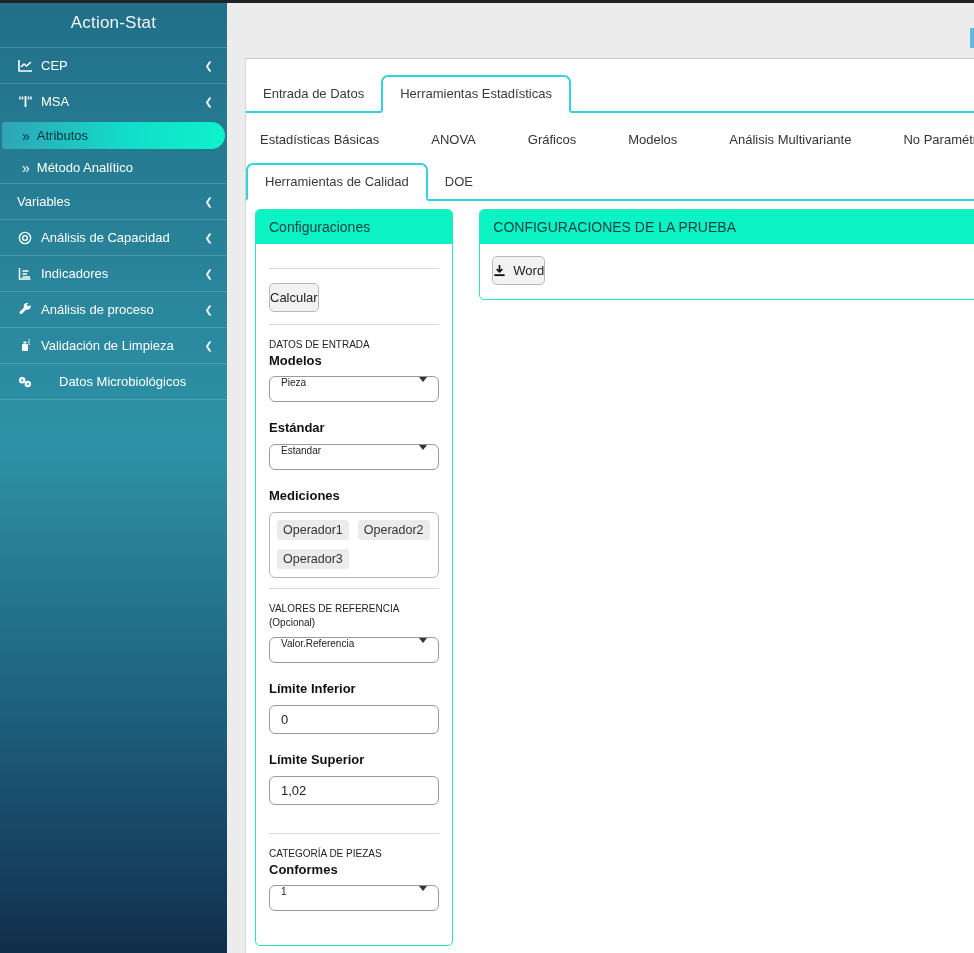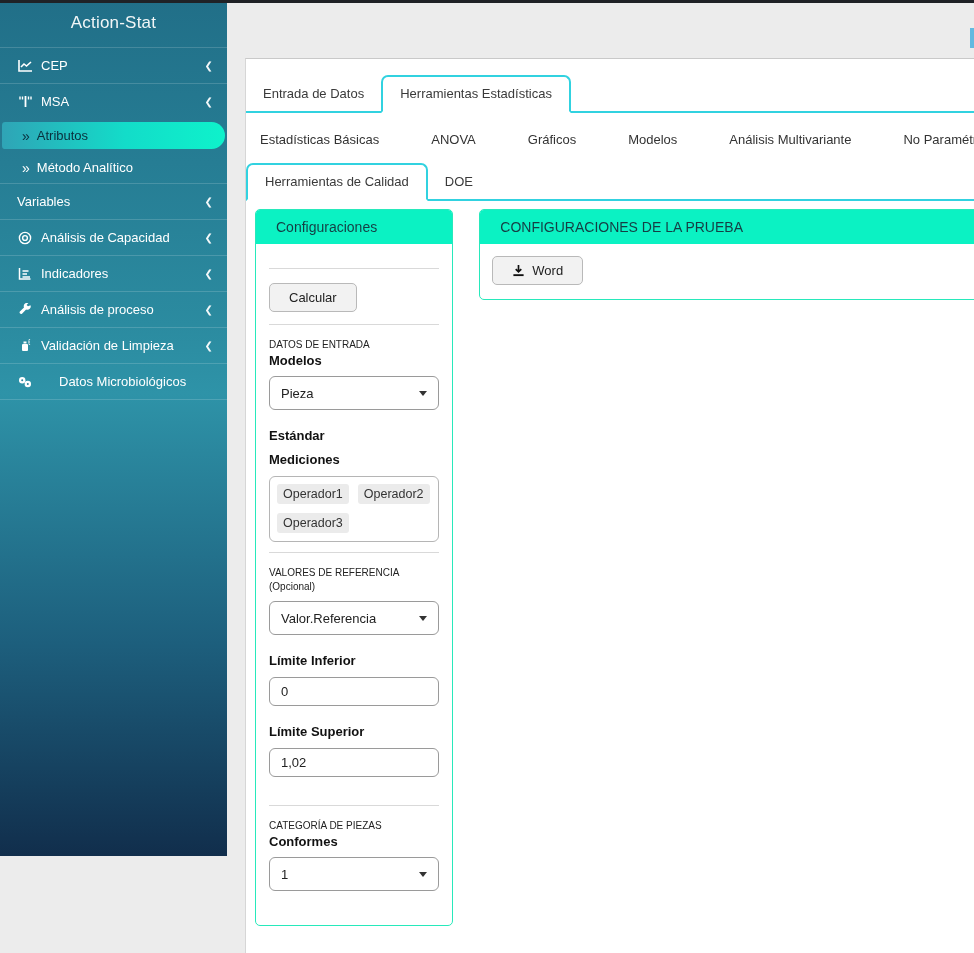--- a/index.html
+++ b/index.html
@@ -2,21 +2,21 @@
 <html><head>
 <meta charset="utf-8">
 <style>
   * { margin:0; padding:0; box-sizing:border-box; }
   html,body { width:974px; height:953px; overflow:hidden; font-family:"Liberation Sans", sans-serif; background:#ececec; }
 
   .top-strip { position:absolute; left:0; top:0; width:974px; height:3px; background:#1f2226; z-index:50; }
   .right-sliver { position:absolute; right:0; top:28px; width:4px; height:20px; background:#63b9e0; z-index:60; }
 
   
-  .sidebar { position:absolute; left:0; top:0; width:227px; height:856px;
+  .sidebar { position:absolute; left:0; top:0; width:227px; height:953px;
     background:linear-gradient(180deg,#216f88 0%,#2b8ba0 38%,#2e93a8 46%,#1d5f7d 75%,#112e4c 100%);
     color:#fff; z-index:10; }
   .sidebar-title { text-align:center; font-size:17px; padding:13px 0 14px; color:#f2f6f7; letter-spacing:.2px; }
   .menu { font-size:13px; }
   .menu-item { display:flex; align-items:center; gap:8px; padding:10px 14px 10px 17px;
     border-top:1px solid rgba(255,255,255,.16); cursor:pointer; min-height:36px; }
   .menu-item .lbl { flex:1; }
   .menu-item .chev { font-size:10px; color:#fff; opacity:.95; }
   .menu-icon { width:16px; height:14px; display:inline-flex; align-items:center; justify-content:center; flex:0 0 16px; }
   .menu-icon svg { display:block; }
@@ -37,37 +37,37 @@
   .tab.active { background:#fff; border:2px solid #31d2e0; border-bottom:2px solid #fff; border-radius:7px 7px 0 0; margin-bottom:-2px; z-index:2; }
 
   .subnav { display:flex; align-items:center; gap:12px; padding:19px 0 12px 14px; }
   .subnav-item { font-size:13px; color:#333; padding:0 26px 0 0; margin-right:14px; cursor:pointer; white-space:nowrap; }
 
   .tabs-row.tertiary { padding-top:4px;align-items:flex-end; }
 
   
   .panels { display:flex; align-items:flex-start; gap:26px; padding:8px 0 0 9px; }
   .panel { border:1px solid #27e9bb; border-radius:5px; background:#fff; }
-  .panel-header { background:#0bf2c3; color:#153e44; font-size:14px; padding:9px 20px; border-radius:4px 4px 0 0; }
+  .panel-header { background:#0bf2c3; color:#153e44; font-size:14px; padding:9px 13px; border-radius:4px 4px 0 0; }
   .config-panel { width:219px; }
   .config-body { padding:14px 13px 16px; }
   .results-panel { width:560px; }
   .results-body { padding:12px 12px 14px; }
 
   hr.sep { border:none; border-top:1px solid #d9d9d9; margin:10px 0 14px; }
   .btn { display:inline-flex; align-items:center; gap:7px; background:#f2f2f2; border:1px solid #b9b9b9;
-    border-radius:5px; padding:6px 19px; font-size:13px; color:#222; cursor:pointer; font-family:inherit; }
+    border-radius:5px; padding:6px 0; font-size:13px; color:#222; cursor:pointer; font-family:inherit; }
   .calc-wrap { margin:4px 0 12px; }
 
   .sec-label { font-size:10px; color:#222; margin-bottom:3px; }
   .fld-label { font-size:13px; font-weight:bold; color:#111; margin:0 0 9px; }
   .fld-label.tight { margin-bottom:8px; }
 
-  .select { display:flex; align-items:center; height:34px; border:1px solid #9a9a9a; border-radius:6px;
-    padding:0 11px; font-size:13px; color:#222; margin-bottom:18px; cursor:pointer; background:#fff; }
+  .select { display:flex; height:26px; border:1px solid #9a9a9a; border-radius:6px;
+    padding:0 11px; font-size:10px; color:#222; margin-bottom:18px; cursor:pointer; background:#fff; }
   .select .caret { margin-left:auto; width:0; height:0; border-left:4.5px solid transparent; border-right:4.5px solid transparent; border-top:5px solid #333; }
 
   .text-input { width:100%; height:29px; border:1px solid #9a9a9a; border-radius:6px; padding:0 11px;
     font-size:13px; color:#222; margin-bottom:18px; font-family:inherit; background:#fff; }
 
   .tags-box { border:1px solid #b5b5b5; border-radius:6px; padding:7px 7px 8px; margin-bottom:10px; display:flex; flex-wrap:wrap; gap:9px; }
   .tag { background:#ebebeb; border-radius:3px; padding:3px 6px; font-size:12.5px; color:#333; }
 
   .dl-icon { width:13px; height:13px; }
 </style>
@@ -212,20 +212,24 @@
           <hr class="sep">
 
           <div class="sec-label">DATOS DE ENTRADA</div>
           <div class="fld-label tight">Modelos</div>
           <div class="select">
             <span>Pieza</span>
             <span class="caret"></span>
           </div>
 
           <div class="fld-label">Estándar</div>
+          <div class="select">
+            <span>Estandar</span>
+            <span class="caret"></span>
+          </div>
 
           <div class="fld-label">Mediciones</div>
           <div class="tags-box">
             <span class="tag">Operador1</span>
             <span class="tag">Operador2</span>
             <span class="tag">Operador3</span>
           </div>
 
           <hr class="sep">
 

